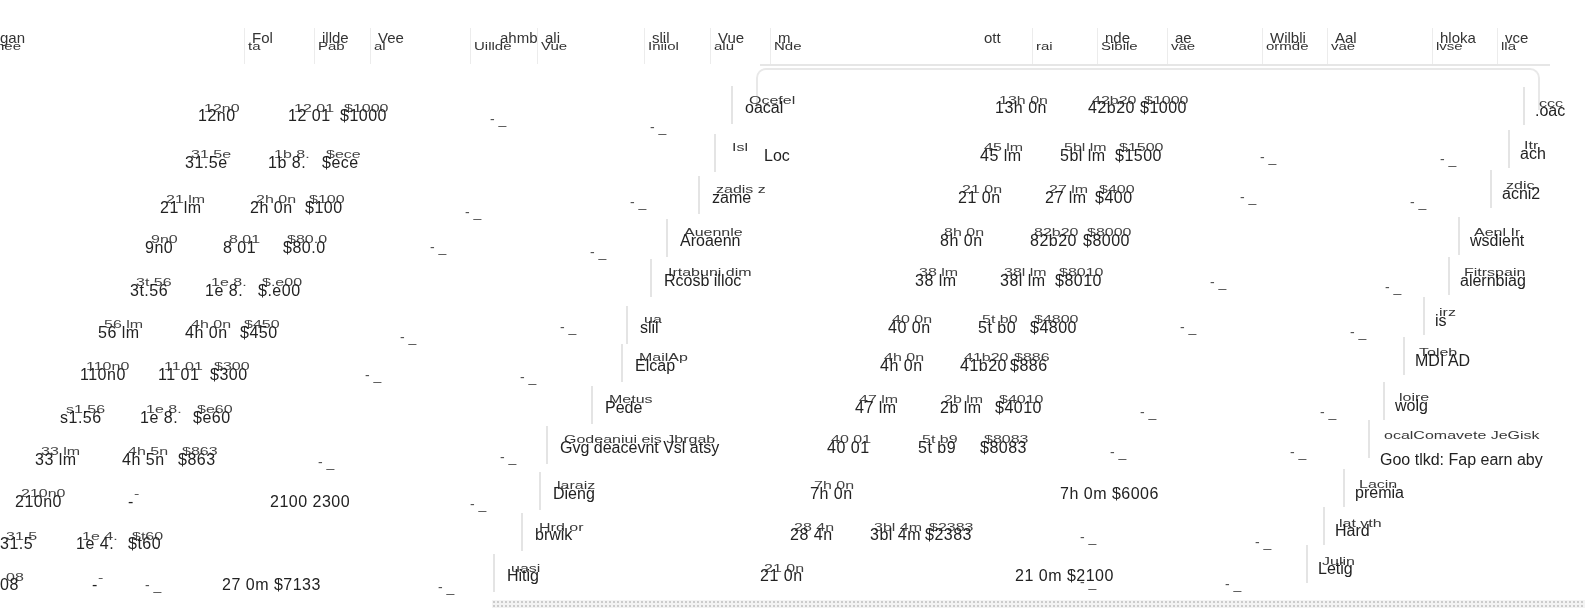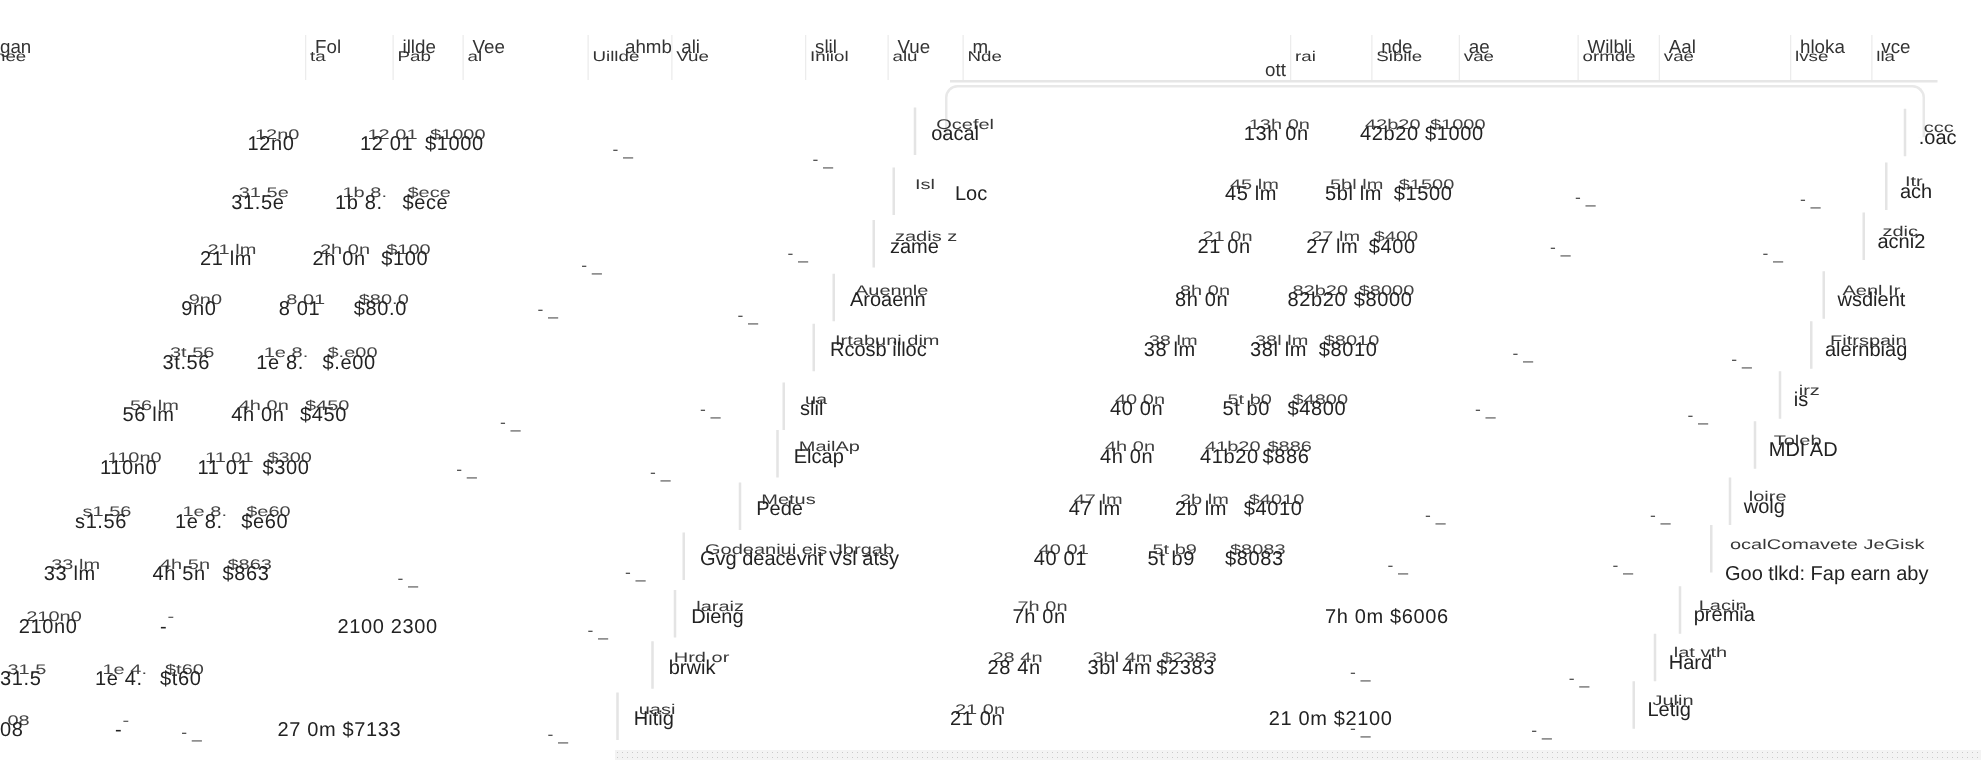--- a/index.html
+++ b/index.html
@@ -45,21 +45,21 @@
     <div class="vsep" style="left: 537px; top: 28px; height: 36px;"></div>
     <div class="abs hdr" style="left: 652px; top: 30px;">slil</div>
     <div class="abs hdr2" style="left: 648px; top: 38px;">Iniiol</div>
     <div class="vsep" style="left: 644px; top: 28px; height: 36px;"></div>
     <div class="abs hdr" style="left: 718px; top: 30px;">Vue</div>
     <div class="abs hdr2" style="left: 714px; top: 38px;">alu</div>
     <div class="vsep" style="left: 710px; top: 28px; height: 36px;"></div>
     <div class="abs hdr" style="left: 778px; top: 30px;">m</div>
     <div class="abs hdr2" style="left: 774px; top: 38px;">Nde</div>
     <div class="vsep" style="left: 770px; top: 28px; height: 36px;"></div>
-    <div class="abs hdr" style="left: 1012px; top: 30px; margin-top: 19px;">ott</div>
+    <div class="abs hdr" style="left: 984px; top: 30px;">ott</div>
     <div class="abs hdr2" style="left: 1036px; top: 38px;">rai</div>
     <div class="vsep" style="left: 1032px; top: 28px; height: 36px;"></div>
     <div class="abs hdr" style="left: 1105px; top: 30px;">nde</div>
     <div class="abs hdr2" style="left: 1101px; top: 38px;">Sibile</div>
     <div class="vsep" style="left: 1097px; top: 28px; height: 36px;"></div>
     <div class="abs hdr" style="left: 1175px; top: 30px;">ae</div>
     <div class="abs hdr2" style="left: 1171px; top: 38px;">vae</div>
     <div class="vsep" style="left: 1167px; top: 28px; height: 36px;"></div>
     <div class="abs hdr" style="left: 1270px; top: 30px;">Wilbli</div>
     <div class="abs hdr2" style="left: 1266px; top: 38px;">ormde</div>

